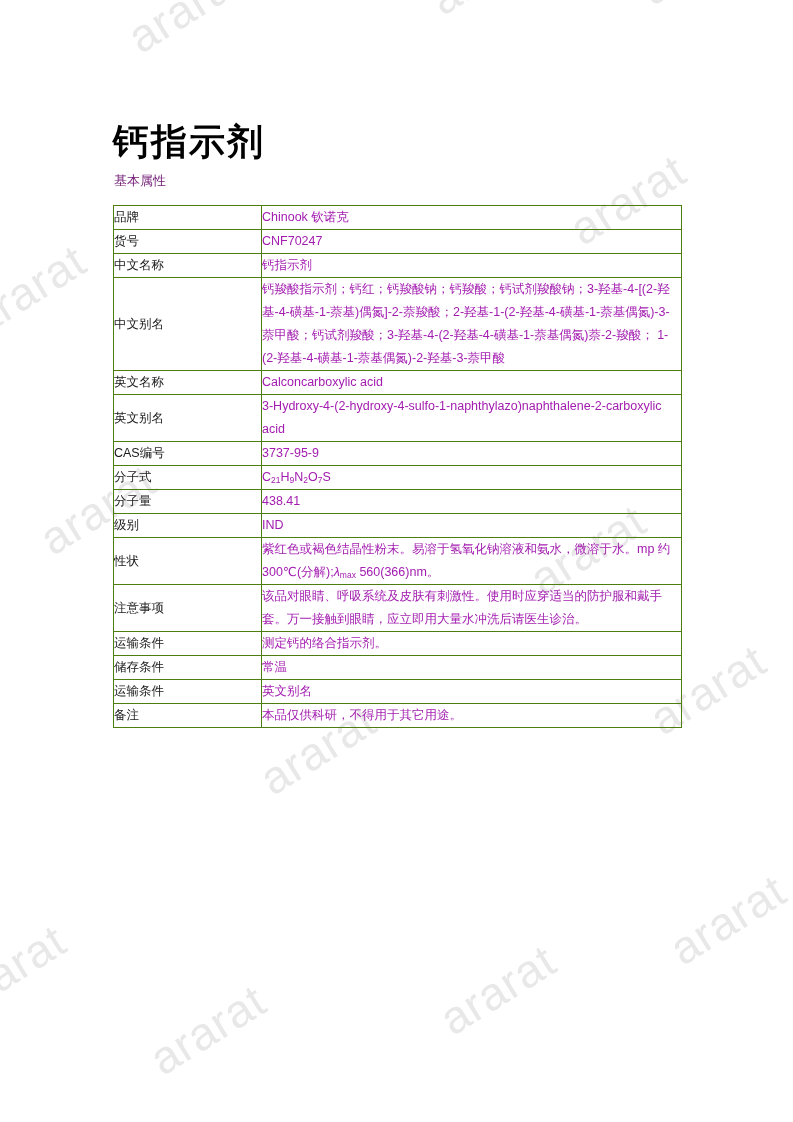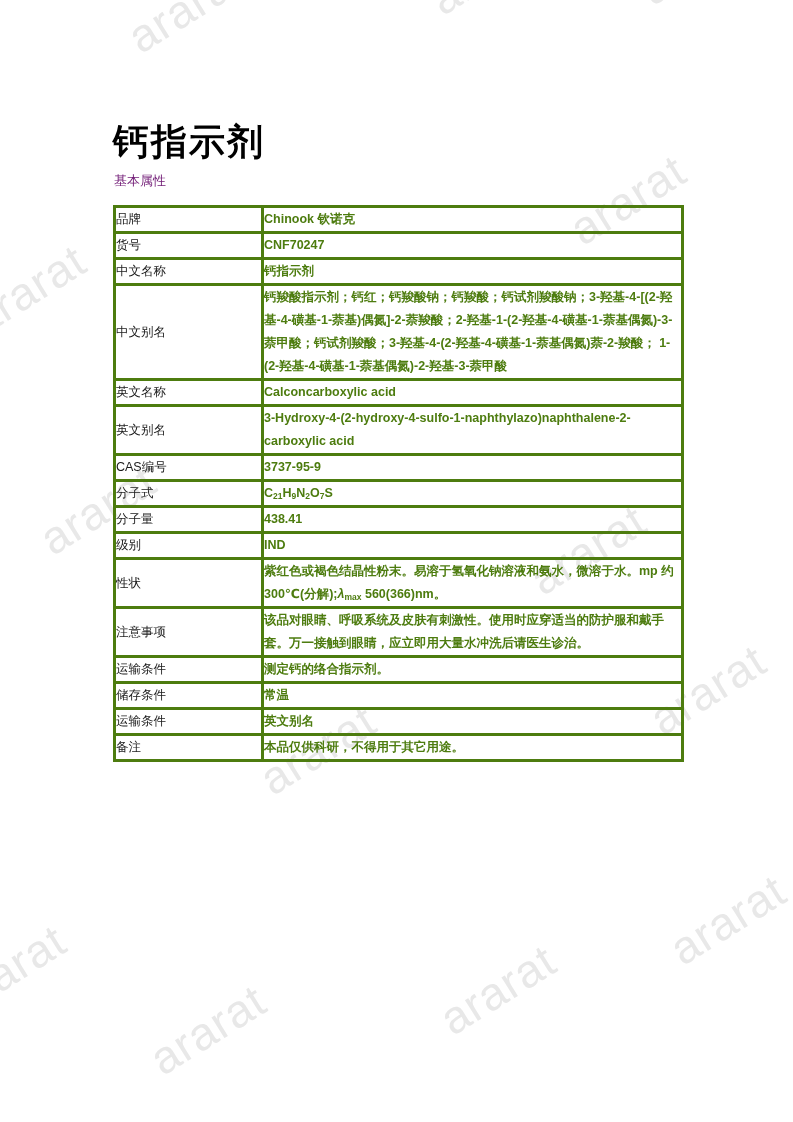--- a/index.html
+++ b/index.html
@@ -72,37 +72,36 @@
     top: 205px;
     width: 568px;
     border-collapse: collapse;
     table-layout: fixed;
     background: transparent;
   }
   #properties-table col.col-label { width: 148px; }
   #properties-table col.col-value { width: 420px; }
 
   #properties-table td {
-    border: 3px solid #4d7c0f;
+    border: 1px solid #4d7c0f;
     padding: 0;
     vertical-align: middle;
     font-size: 12.5px;
     line-height: 23px;
     background: transparent;
   }
   td.prop-label {
     padding: 5px 0 5px 9px;
     color: #1a1a1a;
     white-space: nowrap;
   }
   td.prop-value {
     padding: 5px 8px 5px 7px;
-    color: #4d7c0f;
+    color: #a21caf;
     word-break: break-word;
-    font-weight: bold;
   }
   td.prop-value.tall { line-height: 24.5px; margin-top: 8px; }
 
   sub {
     font-size: 8.5px;
     line-height: 0;
     vertical-align: -0.22em;
     text-align: right;
   }
   .italic-lambda { font-style: italic; }

